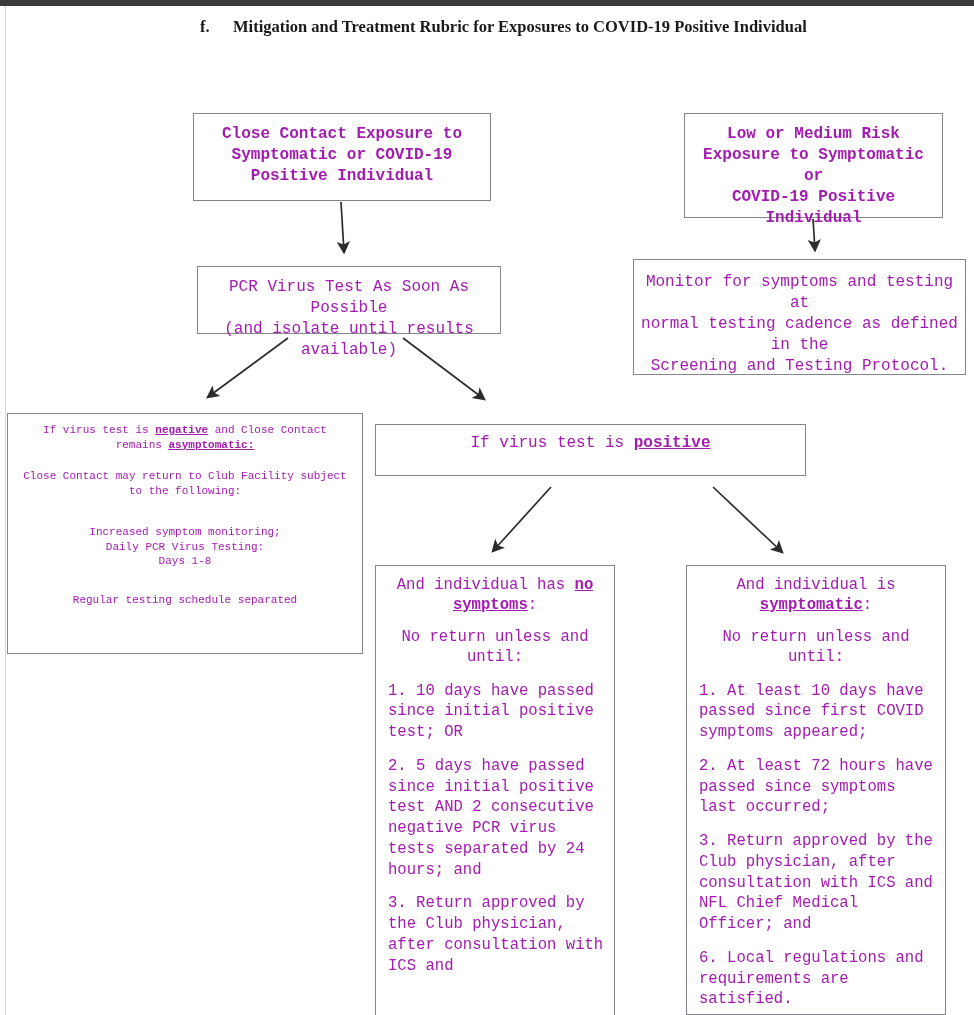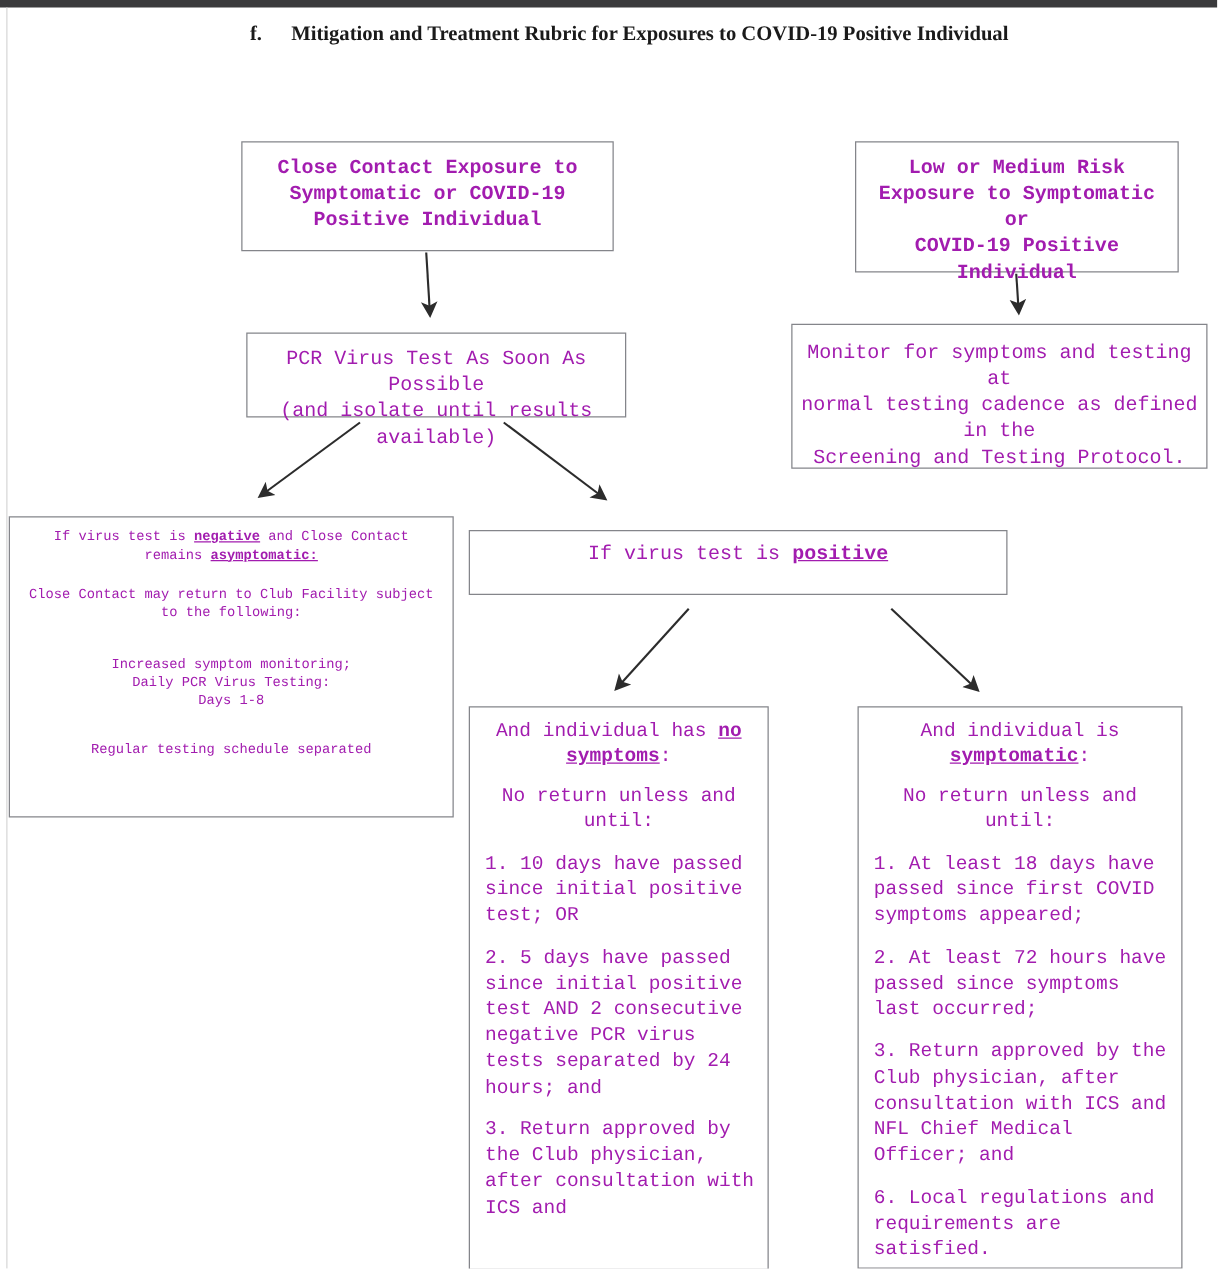--- a/index.html
+++ b/index.html
@@ -218,20 +218,20 @@
       <p>3. Return approved by the Club physician, after consultation with ICS and</p>
     </div>
   </div>
 
   <div class="box outcome" id="box-symptomatic">
     <div class="title">
       <span>And individual is </span><u class="bu">symptomatic</u><span>:</span>
     </div>
     <div class="subtitle">No return unless and until:</div>
     <div class="items">
-      <p>1. At least 18 days have passed since first COVID symptoms appeared;</p>
+      <p>1. At least 10 days have passed since first COVID symptoms appeared;</p>
       <p>2. At least 72 hours have passed since symptoms last occurred;</p>
       <p>3. Return approved by the Club physician, after consultation with ICS and NFL Chief Medical Officer; and</p>
       <p>6.  Local regulations and requirements are satisfied.</p>
     </div>
   </div>
 
 </div>
 
 </body></html>

